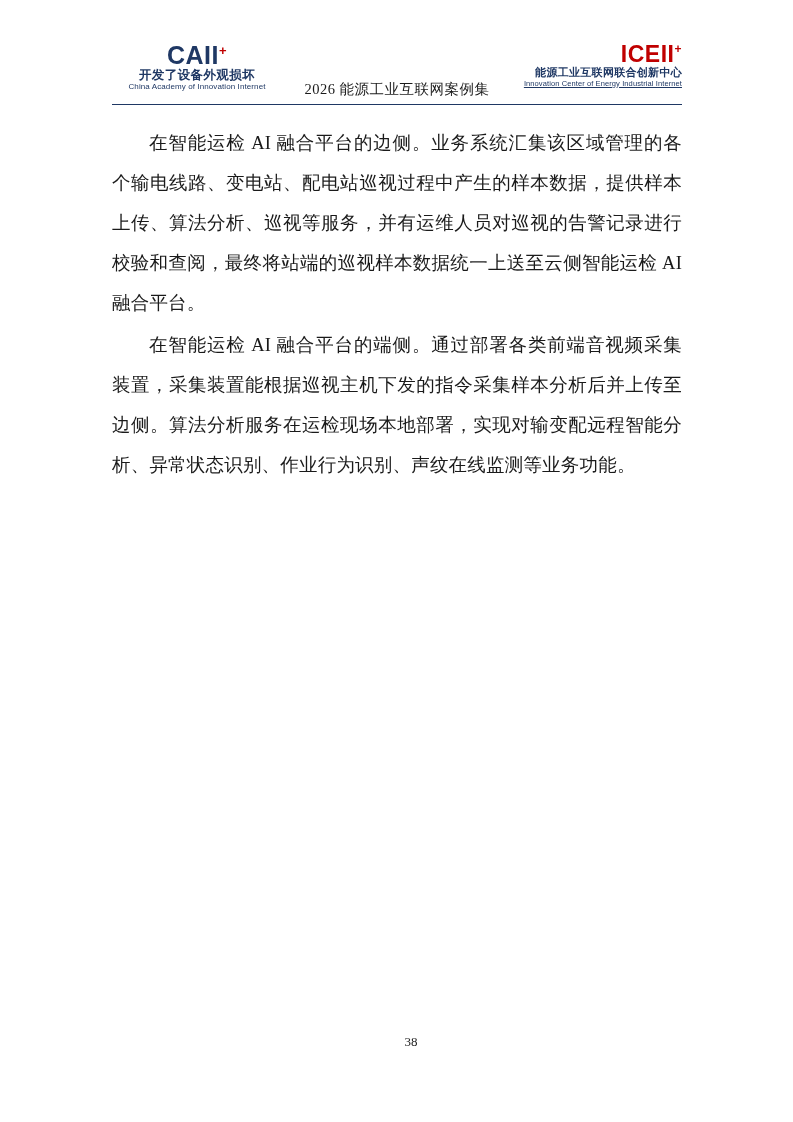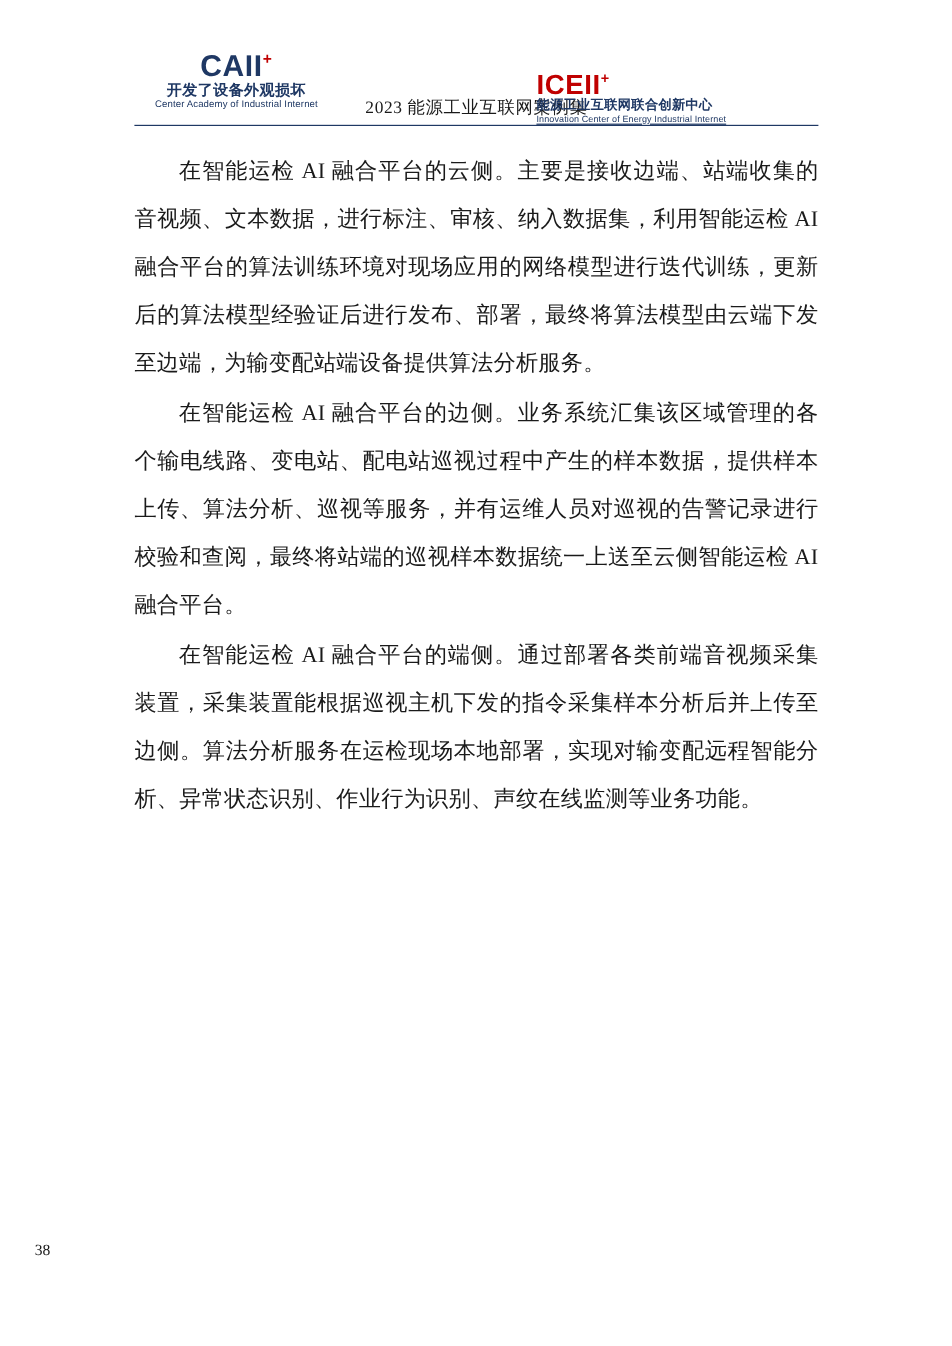--- a/index.html
+++ b/index.html
@@ -75,23 +75,23 @@
     top: 40px;
     text-align: center;
     font-family: "Liberation Serif", serif;
     font-size: 14.5px;
     color: #1a1a1a;
     letter-spacing: 0.5px;
   }
   .logo-right {
     position: absolute;
     right: 0;
-    top: 18px;
+    top: 2px;
     width: 235px;
-    text-align: left;
+    text-align: right;
     line-height: 1.05;
   }
   .icei-mark {
     font-family: "Liberation Sans", sans-serif;
     font-weight: bold;
     font-size: 23px;
     color: #c00000;
     letter-spacing: 0.5px;
   }
   .icei-mark .plus {
@@ -128,53 +128,53 @@
     text-indent: 2em;
     letter-spacing: 0.2px;
   }
 
   
   .page-number {
     position: absolute;
     left: 16px;
     right: 0;
     bottom: 72px;
+    text-align: center;
     font-family: "Liberation Serif", serif;
     font-size: 13px;
     color: #1a1a1a;
     padding-left: 13px;
   }
 </style>
 </head>
 <body>
 
 <div class="page">
 
   <div class="content">
 
     <div class="doc-header">
 
       <div class="logo-left">
         <div class="caii-mark"><span>CAII</span><span class="plus">+</span></div>
         <div class="caii-cn">开发了设备外观损坏</div>
-        <div class="caii-en">Center Academy of Industrial Internet</div>
+        <div class="caii-en">China Academy of Innovation Internet</div>
       </div>
 
-      <div class="header-center">2023 能源工业互联网案例集</div>
+      <div class="header-center">2026 能源工业互联网案例集</div>
 
       <div class="logo-right">
         <div class="icei-mark"><span>ICEII</span><span class="plus">+</span></div>
         <div class="icei-cn">能源工业互联网联合创新中心</div>
         <div class="icei-en">Innovation Center of Energy Industrial Internet</div>
       </div>
 
     </div>
 
     <div class="body-text">
-      <p class="para">在智能运检 AI 融合平台的云侧。主要是接收边端、站端收集的音视频、文本数据，进行标注、审核、纳入数据集，利用智能运检 AI 融合平台的算法训练环境对现场应用的网络模型进行迭代训练，更新后的算法模型经验证后进行发布、部署，最终将算法模型由云端下发至边端，为输变配站端设备提供算法分析服务。</p>
       <p class="para">在智能运检 AI 融合平台的边侧。业务系统汇集该区域管理的各个输电线路、变电站、配电站巡视过程中产生的样本数据，提供样本上传、算法分析、巡视等服务，并有运维人员对巡视的告警记录进行校验和查阅，最终将站端的巡视样本数据统一上送至云侧智能运检 AI 融合平台。</p>
       <p class="para">在智能运检 AI 融合平台的端侧。通过部署各类前端音视频采集装置，采集装置能根据巡视主机下发的指令采集样本分析后并上传至边侧。算法分析服务在运检现场本地部署，实现对输变配远程智能分析、异常状态识别、作业行为识别、声纹在线监测等业务功能。</p>
     </div>
 
   </div>
 
   <div class="page-number">38</div>
 
 </div>
 

